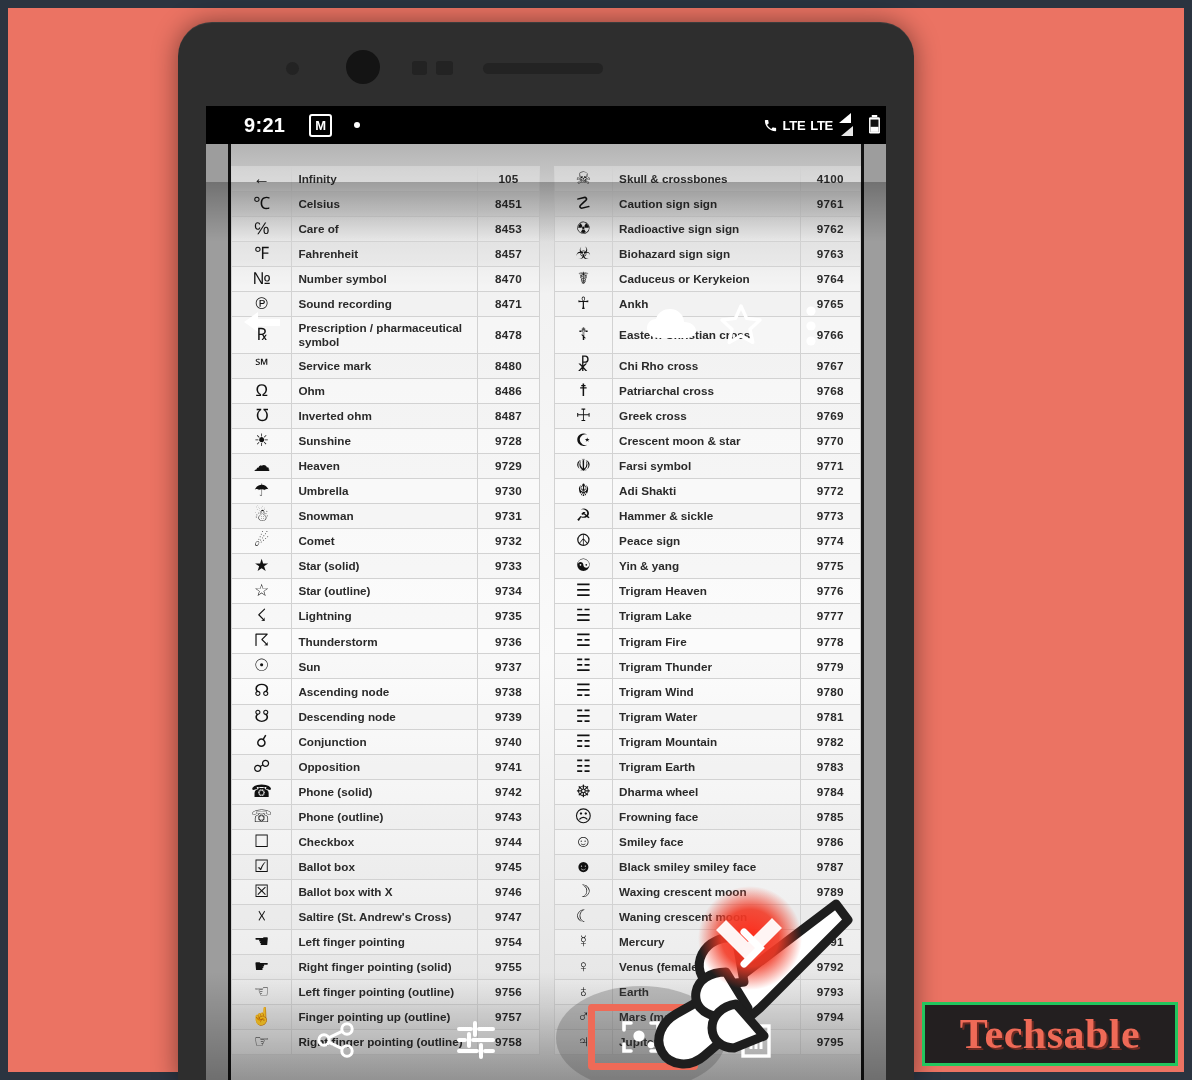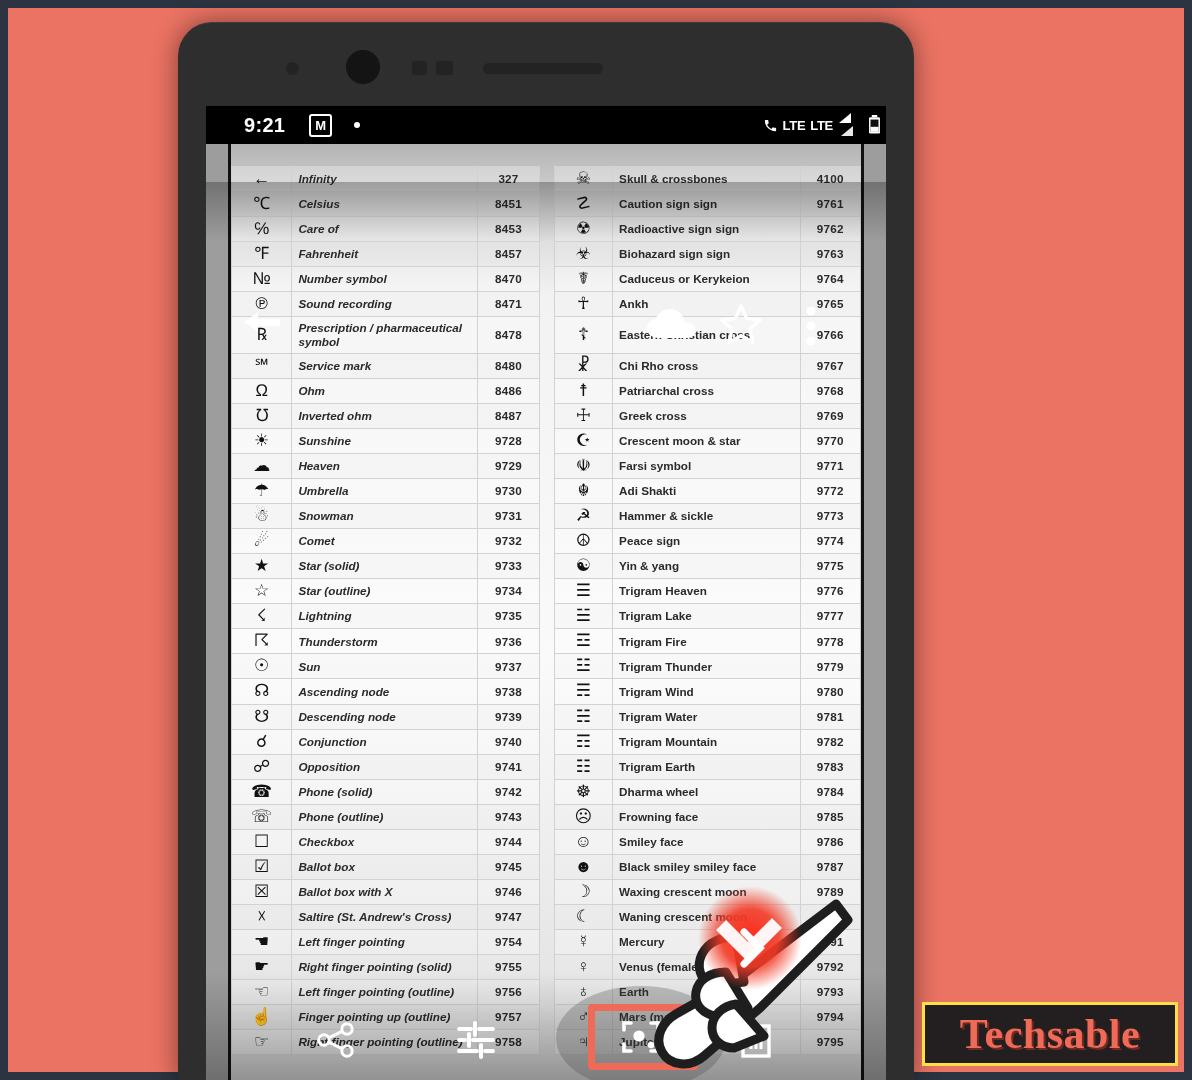--- a/index.html
+++ b/index.html
@@ -79,21 +79,21 @@
   table { border-collapse:collapse; width:100%; table-layout:fixed; }
   td {
     border:1px solid #d2d2d2;
     font-size:11.7px; color:#2a2a2a;
     padding:4px 6px; line-height:1.18;
     vertical-align:middle;
   }
   tr:nth-child(odd) td { background:rgba(255,255,255,.30); }
   tr:nth-child(even) td { background:rgba(240,240,240,.22); }
   .c-sym  { width:58px; text-align:center; font-size:17px; color:#111; padding:2px; }
-  .c-name { width:178px; font-weight:600;font-style:italic; }
+  .c-name { width:178px; font-weight:600; }
   .c-num  { width:60px; text-align:center; font-weight:600; letter-spacing:.2px;}
   .c-gap  { width:14px; border-top:none; border-bottom:none; background:transparent !important;}
   .c-sym2 { width:56px; text-align:center; font-size:17px; color:#111; padding:2px;}
   .c-name2{ width:180px; font-weight:700; }
   .c-num2 { width:58px; text-align:center; font-weight:600; letter-spacing:.2px;}
 
   
   #scrim-top {
     position:absolute; left:0; top:38px; width:100%; height:60px;
     background:linear-gradient(180deg,rgba(0,0,0,.28),rgba(0,0,0,0));
@@ -130,21 +130,21 @@
     background:rgba(70,70,70,.28); border-radius:50%;
   }
 
   
   #hand { position:absolute; left:640px; top:880px; width:215px; height:200px; }
 
   
   #techsable {
     position:absolute; right:14px; bottom:14px;
     width:256px; height:64px;
-    background:#231f20; border:3px solid #fde047;
+    background:#231f20; border:3px solid #22c55e;
     display:flex; align-items:center; justify-content:center;
   }
   #techsable span {
     font-family:"Liberation Serif", serif;
     font-weight:bold; font-size:42px; color:#ef6a57;
     letter-spacing:.5px;
     text-shadow:2px 2px 0 #6e2a22;
   }
 </style>
 </head>
@@ -191,21 +191,21 @@
       <div id="viewer">
         <div id="page">
 
 
           <div id="tbl-wrap">
             <table>
               <tbody id="tbody">
                   <tr>
                     <td class="c-sym">←</td>
                     <td class="c-name">Infinity</td>
-                    <td class="c-num">327</td>
+                    <td class="c-num">105</td>
                     <td class="c-gap"></td>
                     <td class="c-sym2">☠</td>
                     <td class="c-name2">Skull &amp; crossbones</td>
                     <td class="c-num2">4100</td>
                   </tr>
                   <tr>
                     <td class="c-sym">℃</td>
                     <td class="c-name">Celsius</td>
                     <td class="c-num">8451</td>
                     <td class="c-gap"></td>

